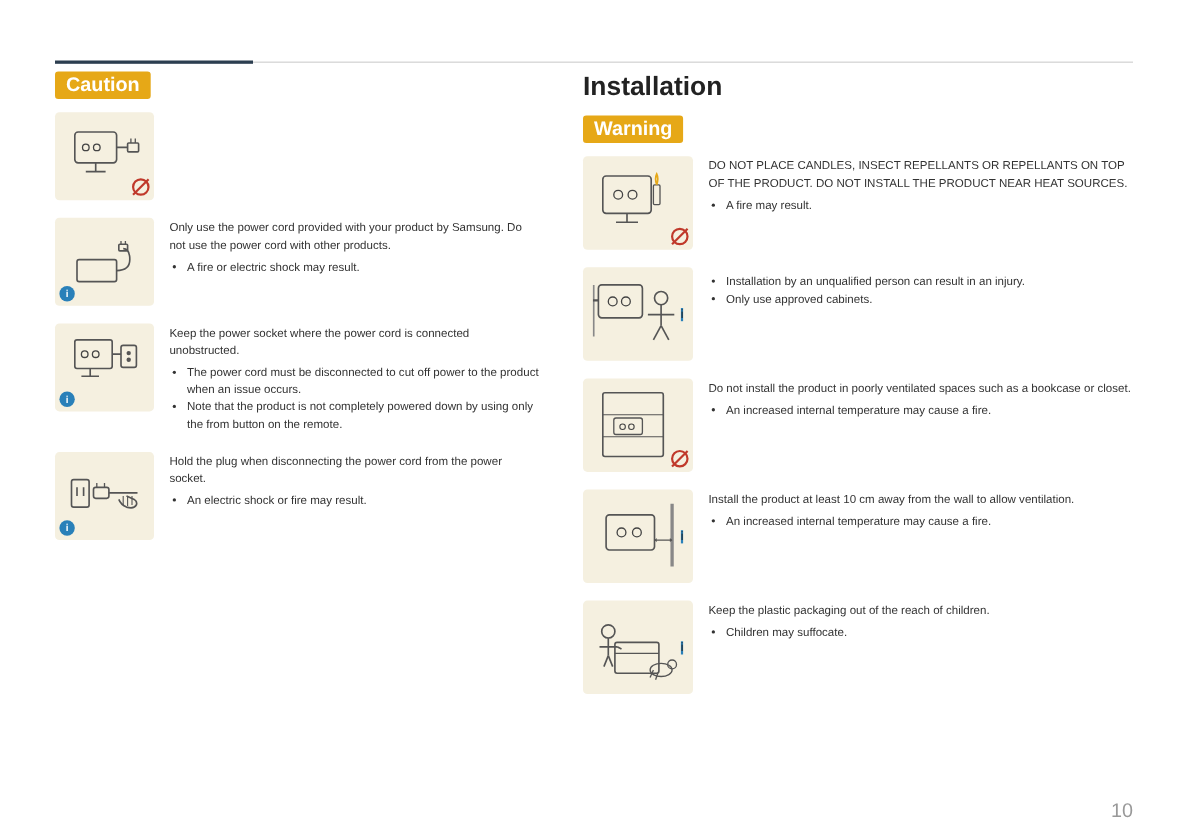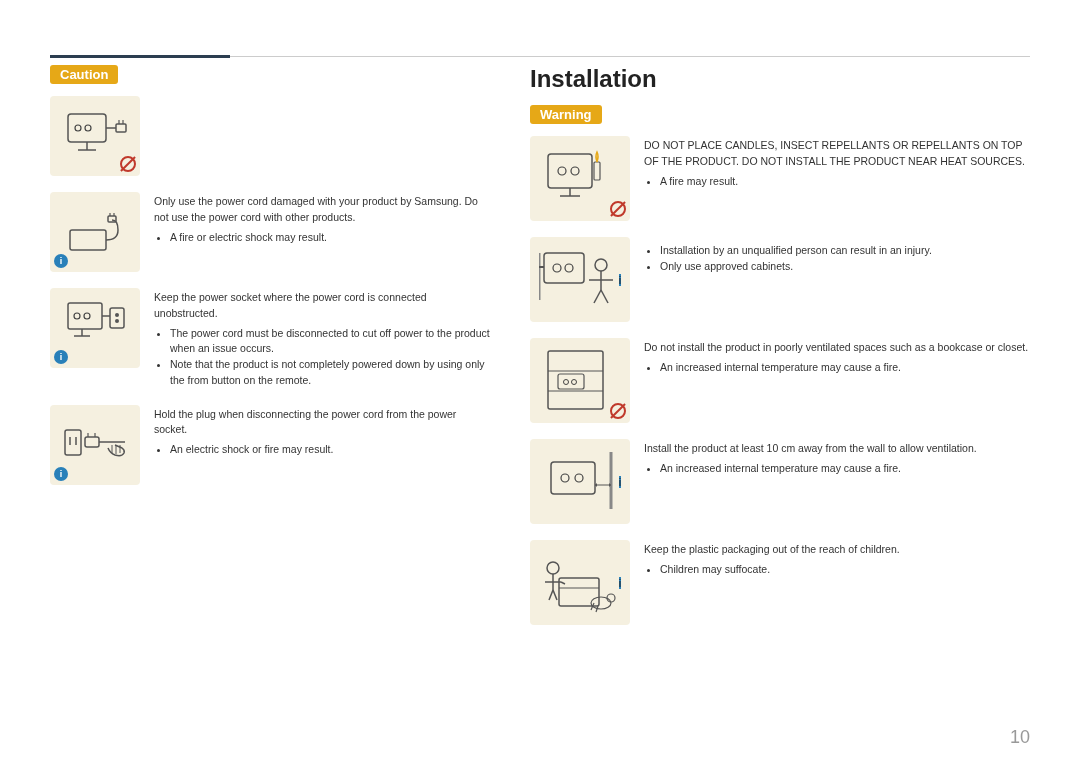--- a/index.html
+++ b/index.html
@@ -61,21 +61,21 @@
 
     .col-right {
       flex: 1;
       padding-left: 20px;
     }
 
     
     .badge {
       display: inline-block;
       padding: 2px 10px;
-      font-size: 13px;
+      font-size: 18px;
       font-weight: bold;
       color: #fff;
       border-radius: 3px;
       margin-bottom: 12px;
     }
     .badge-caution {
       background: #e6a817;
     }
     .badge-warning {
       background: #e6a817;
@@ -246,21 +246,21 @@
             <rect x="10" y="28" width="36" height="20" rx="2" fill="none" stroke="#555" stroke-width="1.5"></rect>
 
             <path d="M 46 38 Q 58 38 58 28 Q 58 18 52 18" fill="none" stroke="#555" stroke-width="1.5"></path>
             <rect x="48" y="14" width="8" height="6" rx="1" fill="none" stroke="#555" stroke-width="1.5"></rect>
             <line x1="50" y1="14" x2="50" y2="11" stroke="#555" stroke-width="1.2"></line>
             <line x1="54" y1="14" x2="54" y2="11" stroke="#555" stroke-width="1.2"></line>
           </svg>
           <div class="badge-dot dot-blue">i</div>
         </div>
         <div class="text-content">
-          <p>Only use the power cord damaged with your product by Samsung. Do not use the power cord with other products.</p>
+          <p>Only use the power cord provided with your product by Samsung. Do not use the power cord with other products.</p>
           <ul>
             <li>A fire or electric shock may result.</li>
           </ul>
         </div>
       </div>
 
       
       <div class="item-block">
         <div class="illus-box">
           <svg width="70" height="60" viewBox="0 0 70 60">

